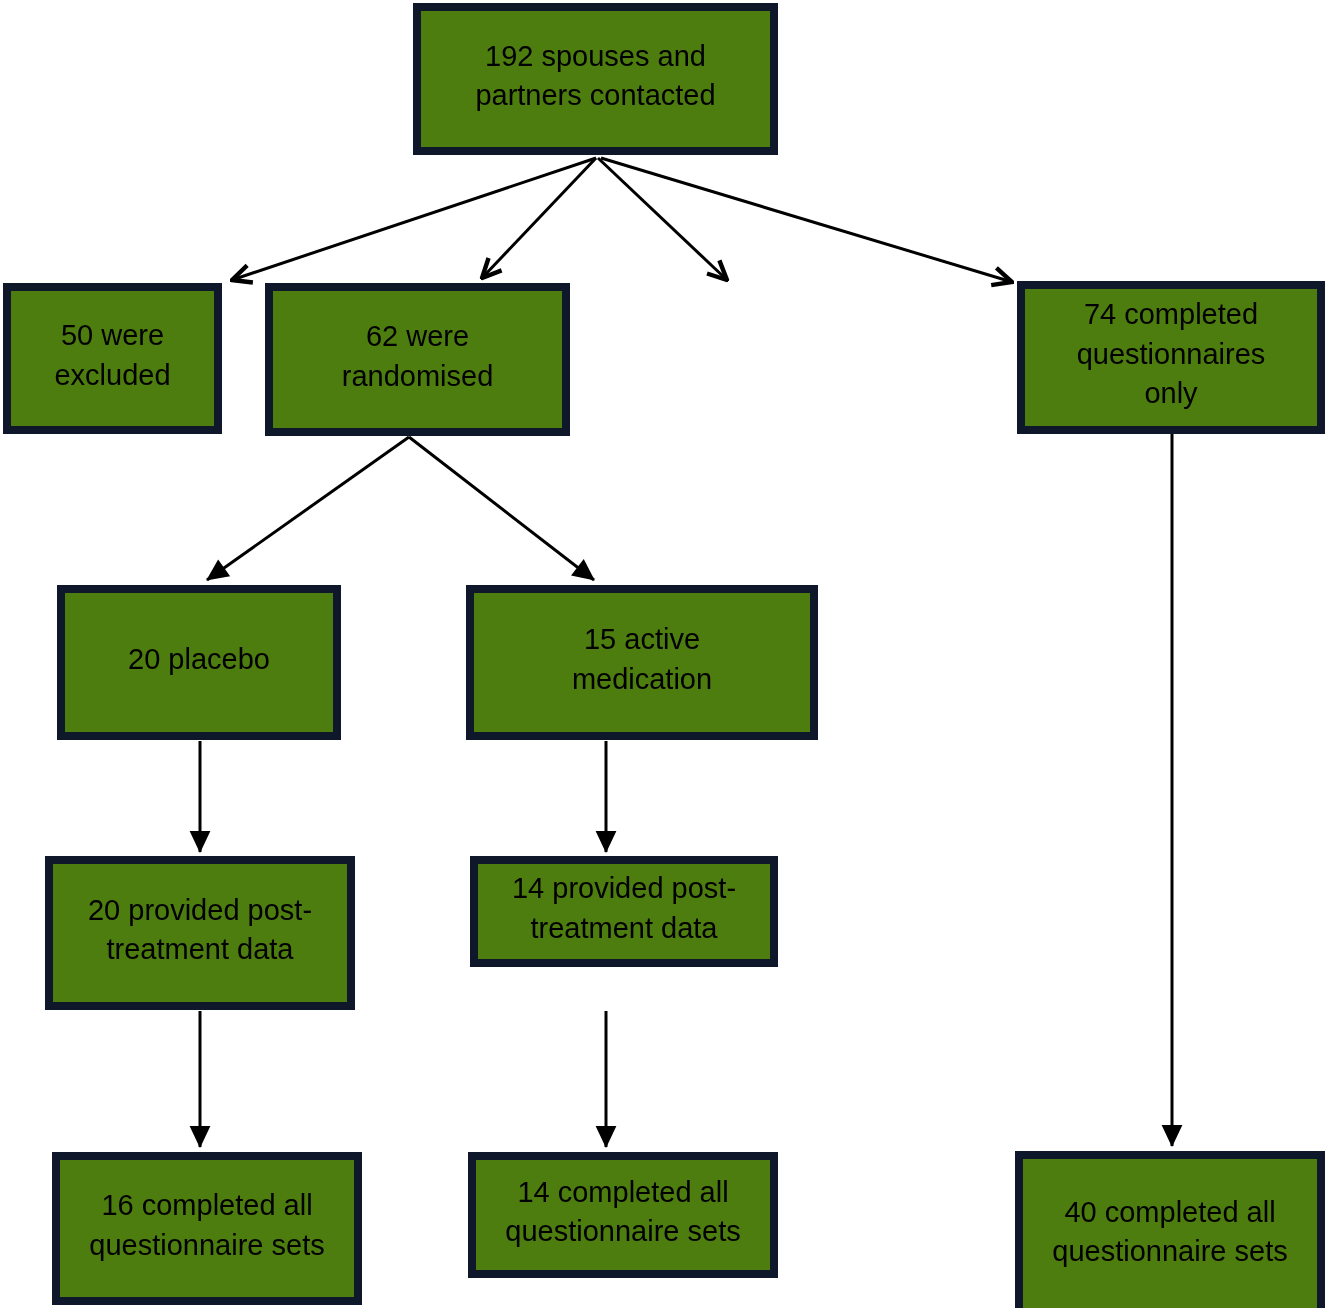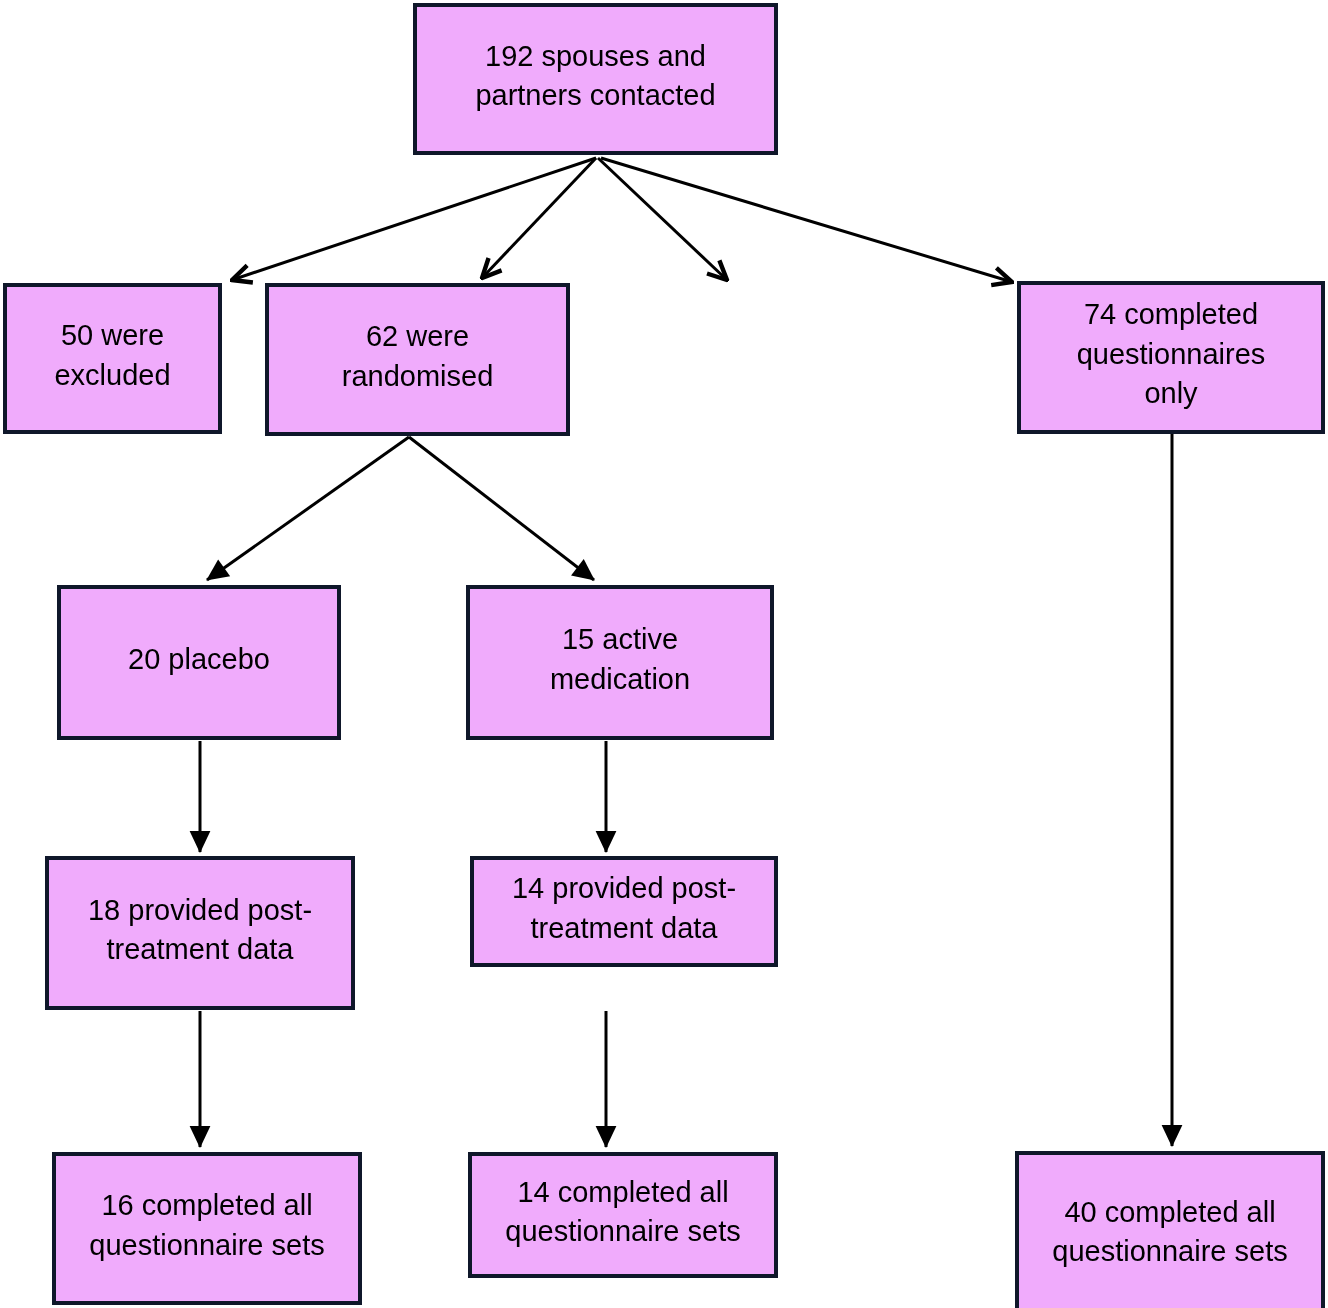--- a/index.html
+++ b/index.html
@@ -19,22 +19,22 @@
   .connectors {
     position: absolute;
     left: 0;
     top: 0;
     width: 1328px;
     height: 1308px;
   }
   .node {
     position: absolute;
     box-sizing: border-box;
-    border: 4px solid #0f172a;
-    background: #f0abfc;
+    border: 8px solid #0f172a;
+    background: #4d7c0f;
     display: flex;
     align-items: center;
     justify-content: center;
     text-align: center;
   }
   .node .label {
     white-space: pre-line;
     font-size: 29px;
     line-height: 1.36;
     color: #000000;
@@ -93,27 +93,27 @@
   <div class="node" style="left:1017px; top:281px; width:308px; height:153px">
     <span class="label">74 completed
 questionnaires
 only</span>
   </div>
 
   <div class="node" style="left:57px; top:585px; width:284px; height:155px">
     <span class="label">20 placebo</span>
   </div>
 
-  <div class="node" style="left:466px; top:585px; width:308px; height:155px">
+  <div class="node" style="left:466px; top:585px; width:352px; height:155px">
     <span class="label">15 active
 medication</span>
   </div>
 
   <div class="node" style="left:45px; top:856px; width:310px; height:154px">
-    <span class="label">18 provided post-
+    <span class="label">20 provided post-
 treatment data</span>
   </div>
 
   <div class="node" style="left:470px; top:856px; width:308px; height:111px">
     <span class="label">14 provided post-
 treatment data</span>
   </div>
 
   <div class="node" style="left:52px; top:1152px; width:310px; height:153px">
     <span class="label">16 completed all

